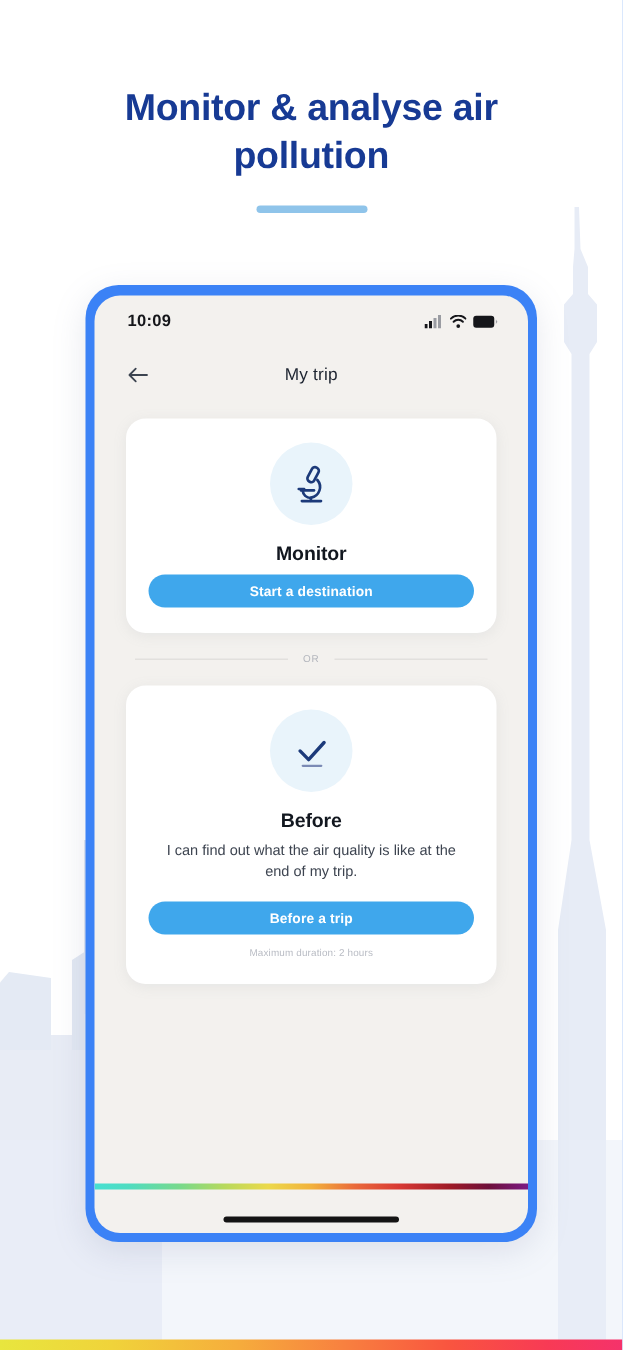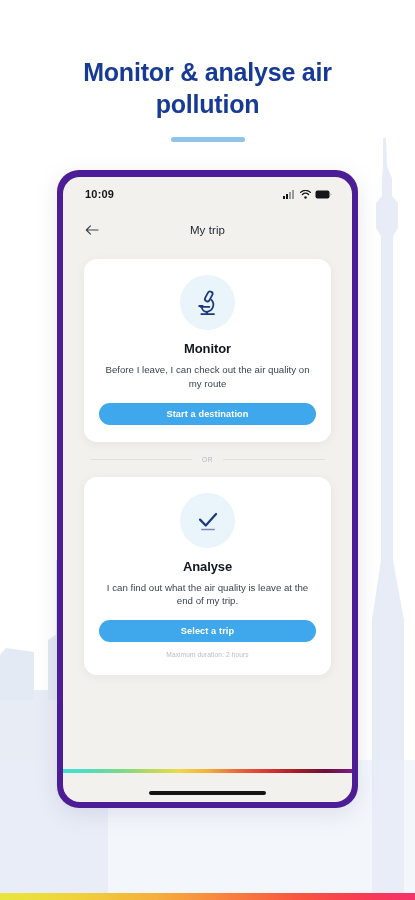--- a/index.html
+++ b/index.html
@@ -34,23 +34,23 @@
     padding:0 40px;
   }
   .headline-rule {
     width:74px; height:5px; border-radius:3px;
     background:#8fc4ea;
     margin:17px auto 0;
   }
 
   
   .phone {
-    position:absolute; left:57px; top:170px;
+    position:absolute; left:57px; top:190px;
     width:301px; height:638px;
-    background:#4c1d95;
+    background:#3b82f6;
     border-radius:22px;
     box-shadow:0 6px 22px rgba(120,130,160,0.18);
     padding:7px 6px 6px 6px;
     z-index:4;
   }
   .screen {
     position:relative;
     width:100%; height:100%;
     background:#f3f1ee;
     border-radius:17px;
@@ -218,40 +218,39 @@
                 <path d="M19.8 12.8 A7.6 7.6 0 0 1 15.4 25.3"></path>
                 <path d="M8.2 20.2 L17.4 20.2"></path>
                 <path d="M9.4 20.4 A5.6 5.6 0 0 0 15 25.6"></path>
                 <path d="M15.2 25.6 L15.2 27.6"></path>
                 <path d="M8.8 27.8 L22.4 27.8"></path>
                 <path d="M6.6 19.2 L10.4 19.2"></path>
               </g>
             </svg>
           </div>
           <div class="card-title">Monitor</div>
-          <div class="card-desc">Before I leave, I can check out the air quality on my route</div>
           <button class="cta">Start a destination</button>
         </div>
 
         <div class="or-divider">
           <span class="or-line"></span>
           <span class="or-text">OR</span>
           <span class="or-line"></span>
         </div>
 
         <div class="card">
           <div class="icon-circle">
             <svg width="30" height="30" viewBox="0 0 32 32">
               <path d="M7.5 15.6 L13.6 21.8 L24.6 9.6" stroke="#1c3a7a" stroke-width="2.4" fill="none" stroke-linecap="round" stroke-linejoin="round"></path>
               <path d="M9.4 26.2 L22.6 26.2" stroke="#7b8ab5" stroke-width="1.6" fill="none" stroke-linecap="round"></path>
             </svg>
           </div>
-          <div class="card-title">Analyse</div>
-          <div class="card-desc">I can find out what the air quality is leave at the end of my trip.</div>
-          <button class="cta">Select a trip</button>
+          <div class="card-title">Before</div>
+          <div class="card-desc">I can find out what the air quality is like at the end of my trip.</div>
+          <button class="cta">Before a trip</button>
           <div class="card-note">Maximum duration: 2 hours</div>
         </div>
 
       </div>
 
       <div class="screen-footer">
         <div class="aqi-bar"></div>
         <div class="home-indicator"></div>
       </div>
 

